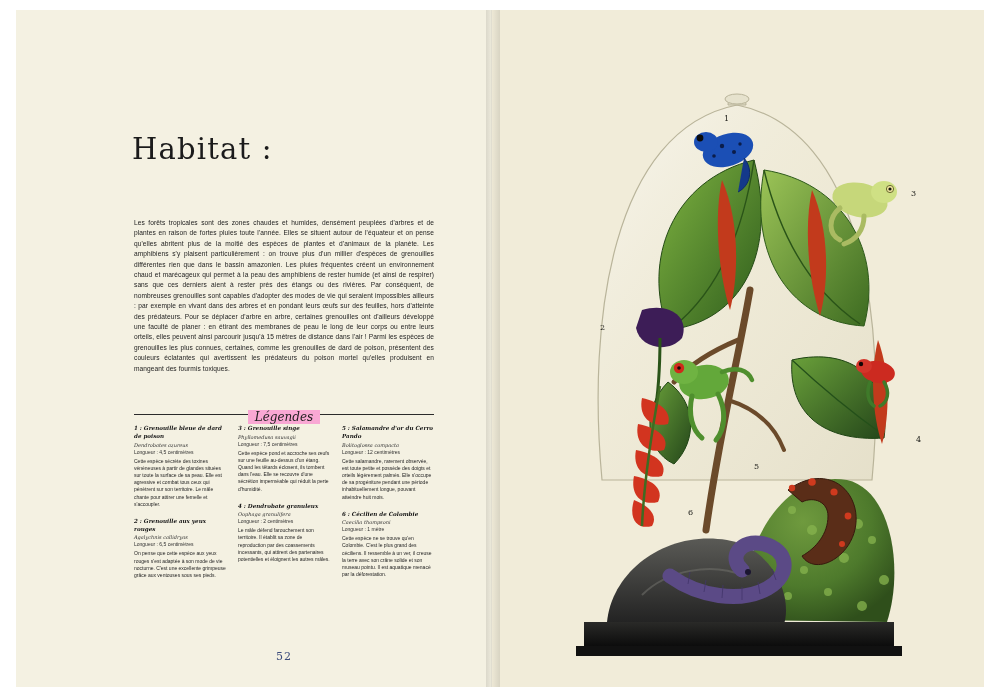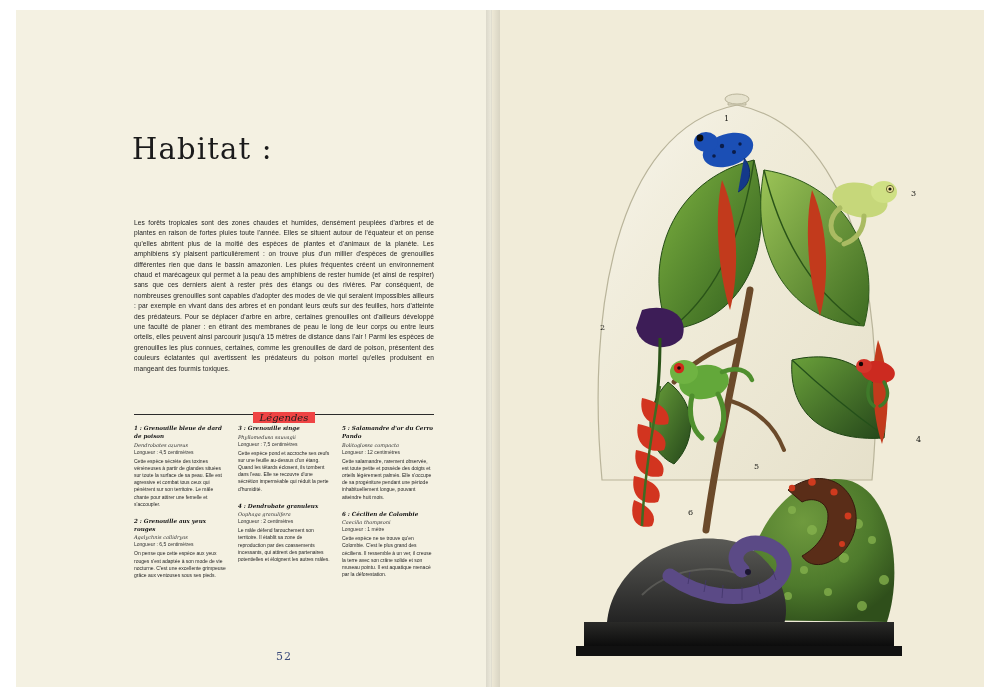--- a/index.html
+++ b/index.html
@@ -84,25 +84,25 @@
     position: absolute;
     left: 118px;
     top: 404px;
     width: 300px;
     height: 1px;
     background: #2b2b2b;
   }
   .legendes-label {
     position: relative;
     display: inline-block;
-    background: #ef4444;
+    background: #f9a8d4;
     padding: 0 7px;
     font-family: "DejaVu Serif", serif;
     font-style: italic;
-    font-size: 10px;
+    font-size: 12px;
     color: #1d1d1d;
     z-index: 2;
     top: -1px;
   }
 
   .legend-cols {
     position: absolute;
     left: 118px;
     top: 414px;
     width: 302px;

